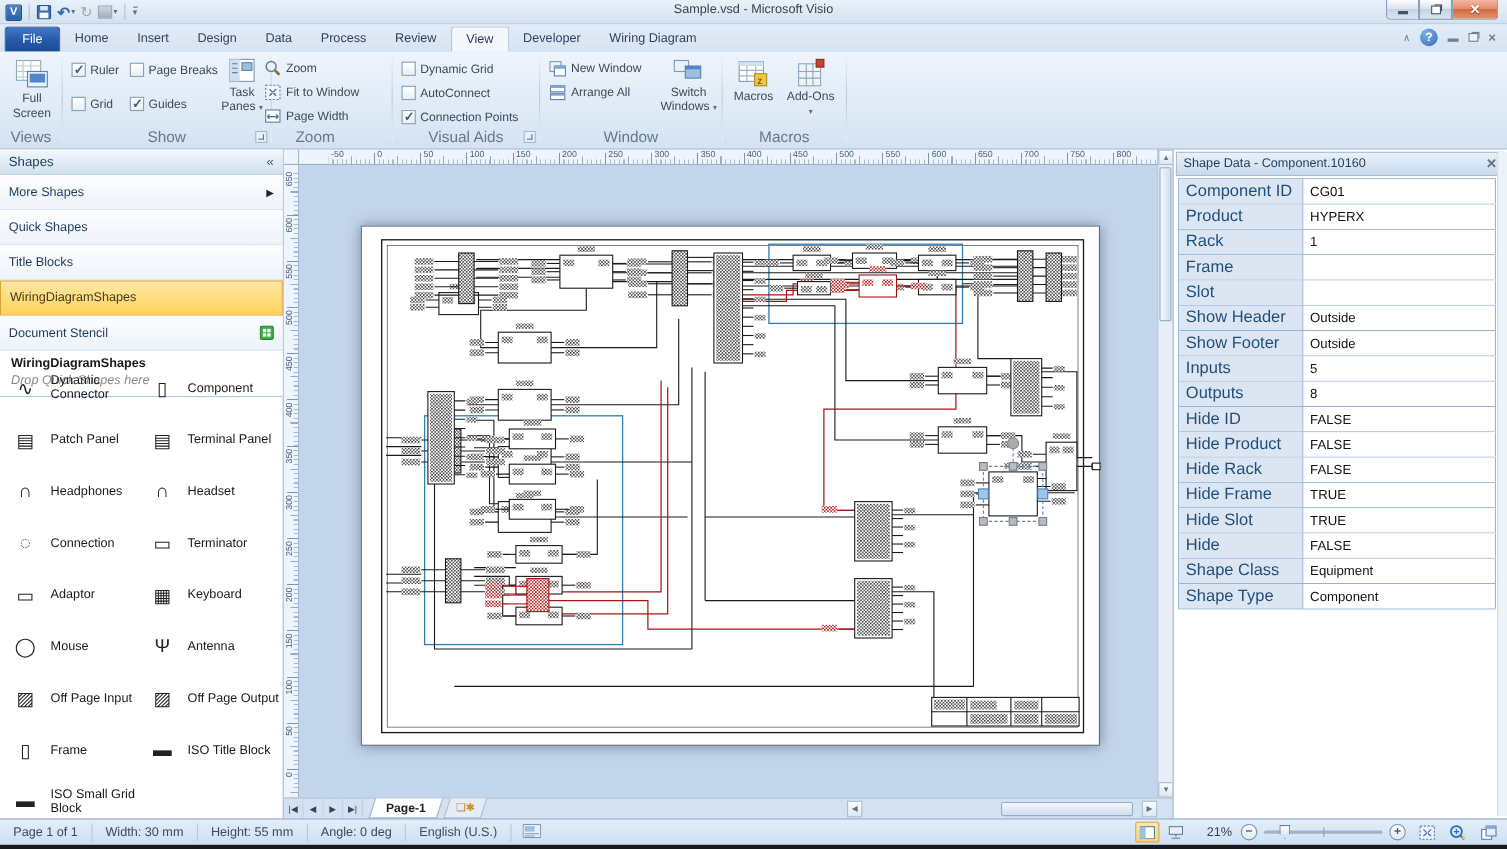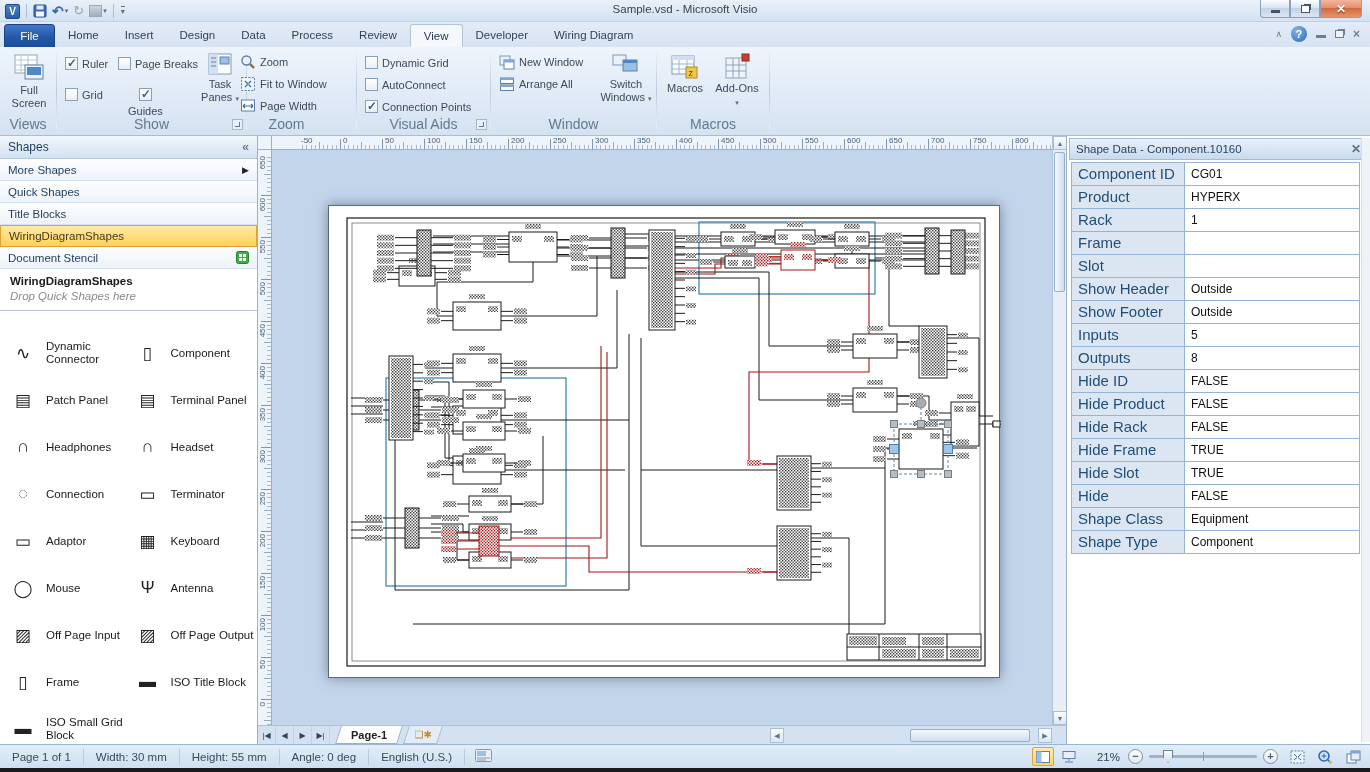--- a/index.html
+++ b/index.html
@@ -50,21 +50,21 @@
   .cb.checked::after { content:"✓"; position:absolute; left:1px; top:-2px; font-size:12px; color:#39627e; font-weight:bold; }
   .smallbtn { position:absolute; display:flex; align-items:center; gap:4px; font-size:11px; color:#3c4a5c; height:21px; }
   .drop-arrow { font-size:7px; color:#5a6c80; }
   .launcher { position:absolute; width:11px; height:11px; bottom:3px; border:1px solid #a5b8cc; background:#e8eff7; }
   .launcher::after { content:""; position:absolute; left:2px; top:2px; width:4px; height:4px; border-right:1.5px solid #5f7890; border-bottom:1.5px solid #5f7890; }
   svg.icon { display:block; }
 
   
   #shapes-panel { left:0; top:136px; width:258px; height:608px; background:#fff; border-right:1px solid #99b1ca; }
   .sp-header { height:23px; background:linear-gradient(#f2f7fc,#d2e1f0); border-bottom:1px solid #b5c8dc; display:flex; align-items:center; justify-content:space-between; padding:0 8px; color:#1e3c5c; font-size:12px; }
-  .sp-row { height:22px; display:flex; align-items:center; justify-content:space-between; padding:0 8px; background:linear-gradient(#fdfdfe,#edf3fa); border-bottom:1px solid #d5e2ef; color:#1e3c5c; font-size:11.5px; }
+  .sp-row { height:32px; display:flex; align-items:center; justify-content:space-between; padding:0 8px; background:linear-gradient(#fdfdfe,#edf3fa); border-bottom:1px solid #d5e2ef; color:#1e3c5c; font-size:11.5px; }
   .sp-row.selected { background:linear-gradient(#ffe8a6,#ffd257); border:1px solid #dfa23a; color:#443a1f; }
   .sp-info { padding:6px 10px 8px; border-bottom:1px solid #b5c8dc; background:#fff; }
   .sp-info .t { font-weight:bold; color:#1a1a1a; font-size:11.5px; }
   .sp-info .h { font-style:italic; color:#8a8a8a; font-size:11.5px; margin-top:3px; }
   #stencil-grid { position:absolute; top:186px; left:0; right:0; bottom:0; display:grid; grid-template-columns:1fr 1fr; align-content:start; padding:16px 2px 0 6px; row-gap:17px; }
   .shape-item { display:flex; align-items:center; gap:6px; min-height:30px; }
   .shape-glyph { width:34px; text-align:center; font-size:17px; color:#222; flex:none; }
   .shape-label { font-size:11.5px; color:#1a1a1a; line-height:13px; }
   .stencil-icon-doc { width:13px; height:13px; }
 
@@ -218,21 +218,21 @@
           <span>Ruler</span>
         </div>
         <div class="chk-row" style="left: 61px; top: 10px;">
           <span class="cb"></span>
           <span>Page Breaks</span>
         </div>
         <div class="chk-row" style="left: 8px; top: 41px;">
           <span class="cb"></span>
           <span>Grid</span>
         </div>
-        <div class="chk-row" style="left: 71px; top: 41px; flex-direction: column;">
+        <div class="chk-row" style="left: 61px; top: 41px;">
           <span class="cb checked"></span>
           <span>Guides</span>
         </div>
       </div>
     <div class="bigbtn" style="left:140px;top:5px;width:46px;">
       <svg class="icon" width="26" height="26" viewBox="0 0 26 26">
         <rect x="2" y="2" width="22" height="20" fill="#fdfefe" stroke="#7e99b5"></rect>
         <rect x="2" y="2" width="9" height="20" fill="#cfe0f2"></rect>
         <path d="M4 6 H9 M4 10 H9 M4 14 H9" stroke="#5e80a8"></path>
         <rect x="13" y="5" width="9" height="7" fill="#9cc0e4" stroke="#5e80a8"></rect>

